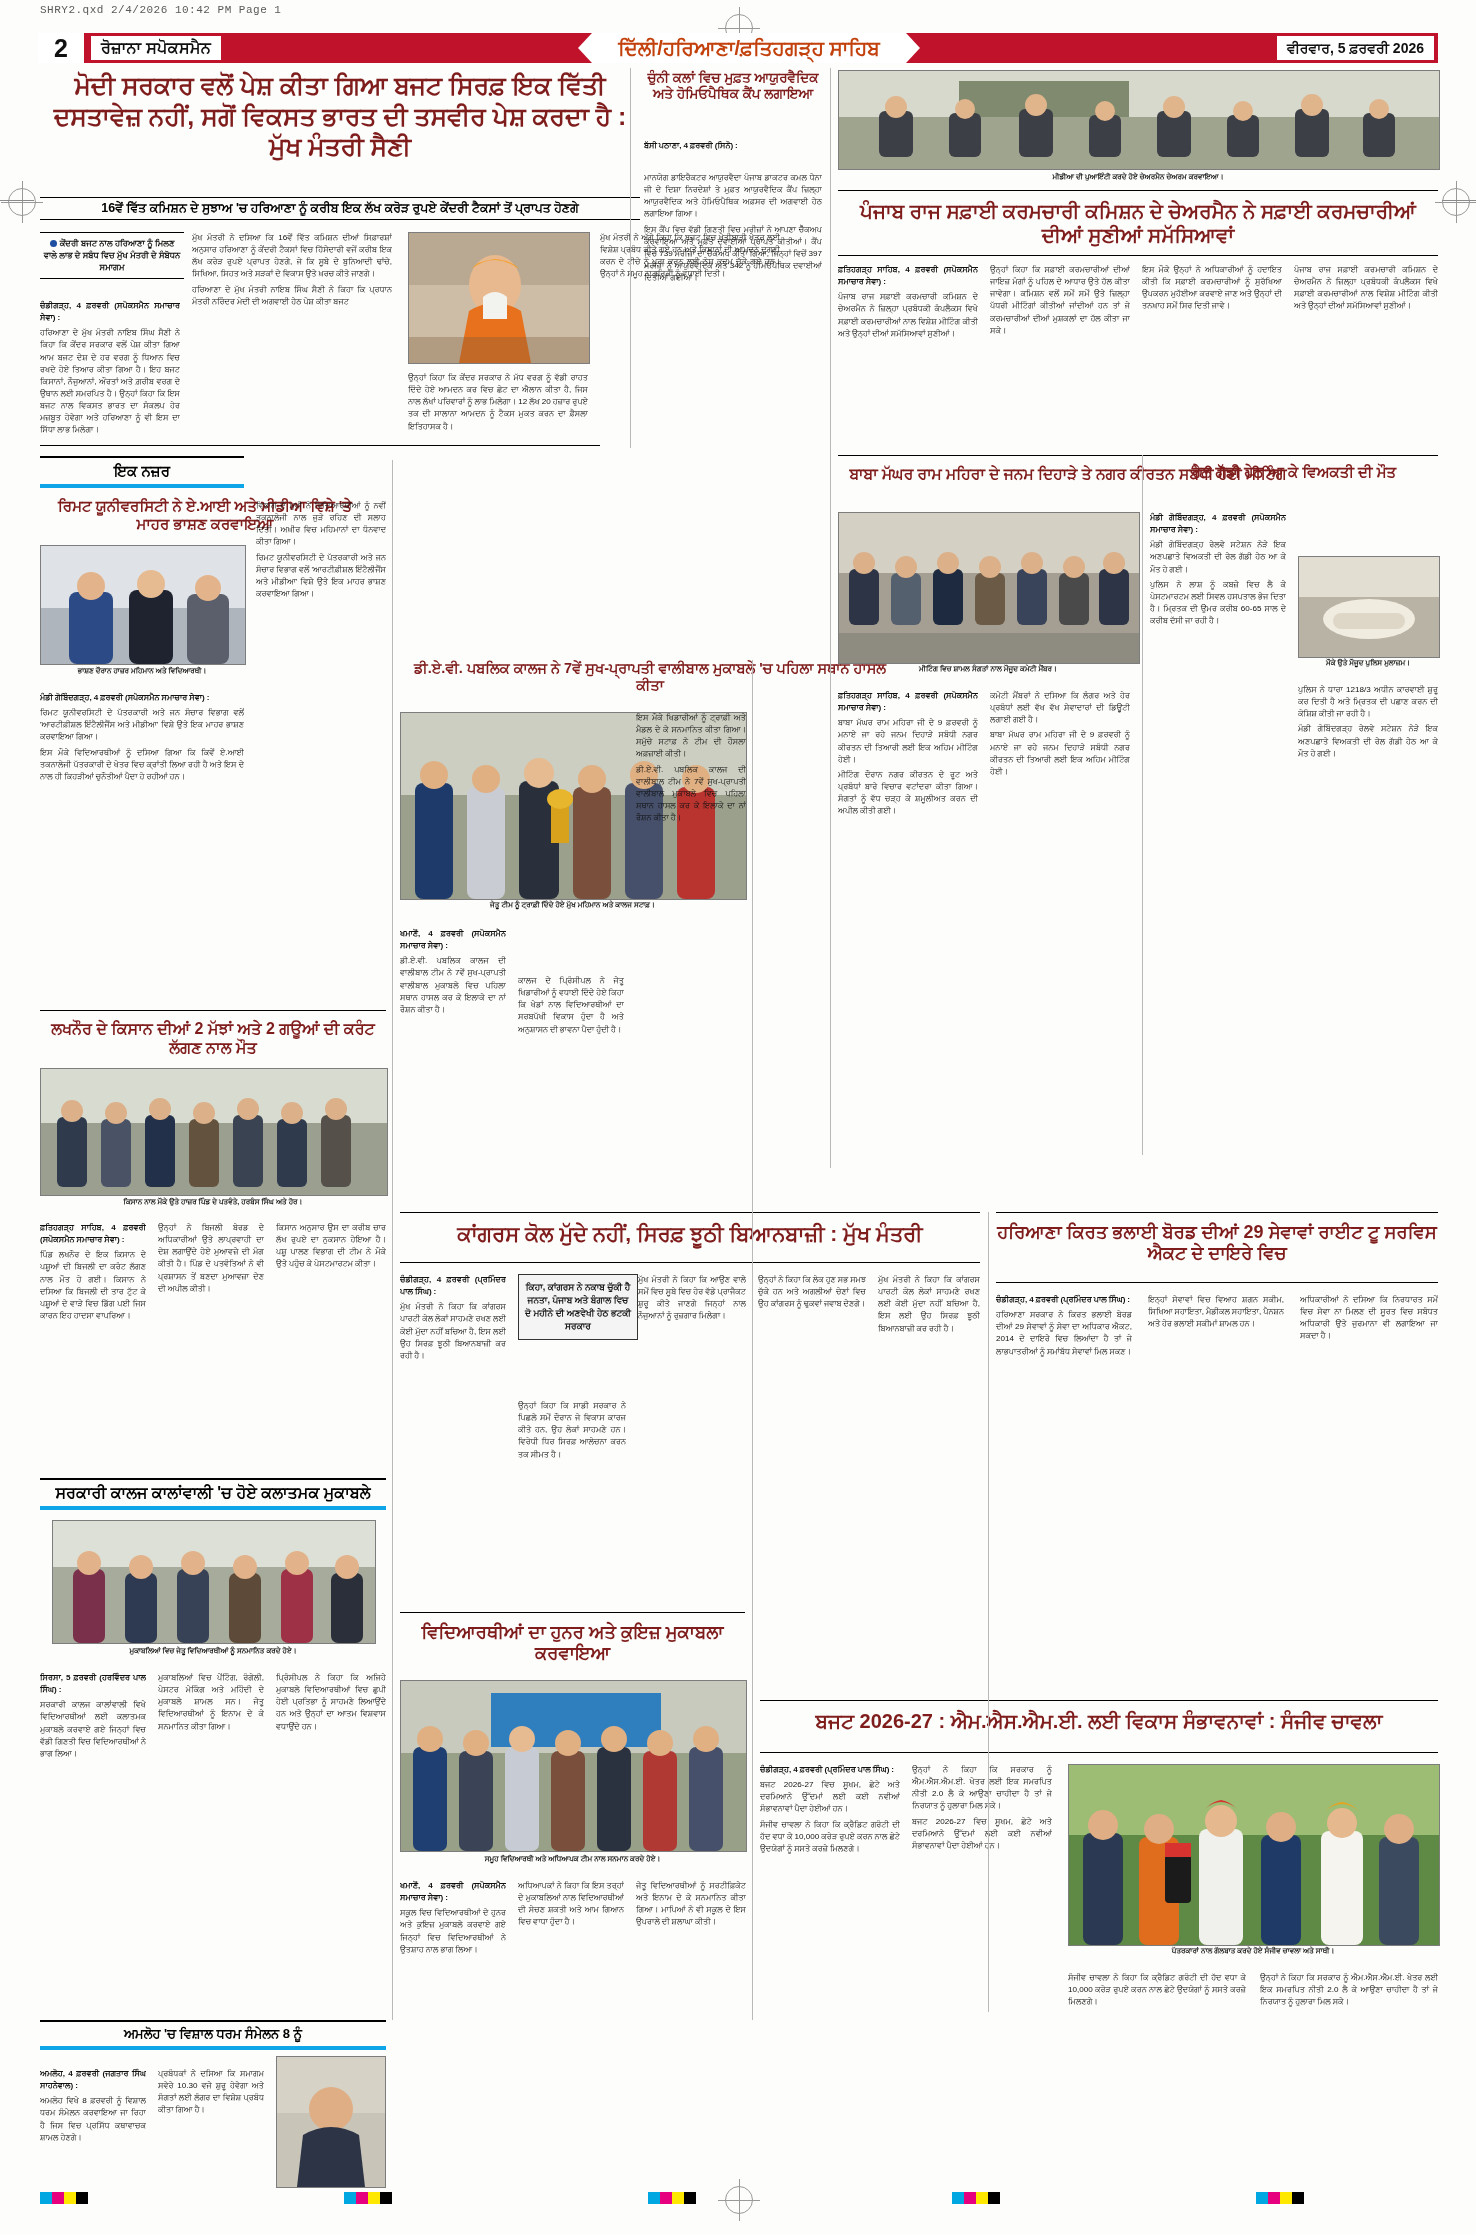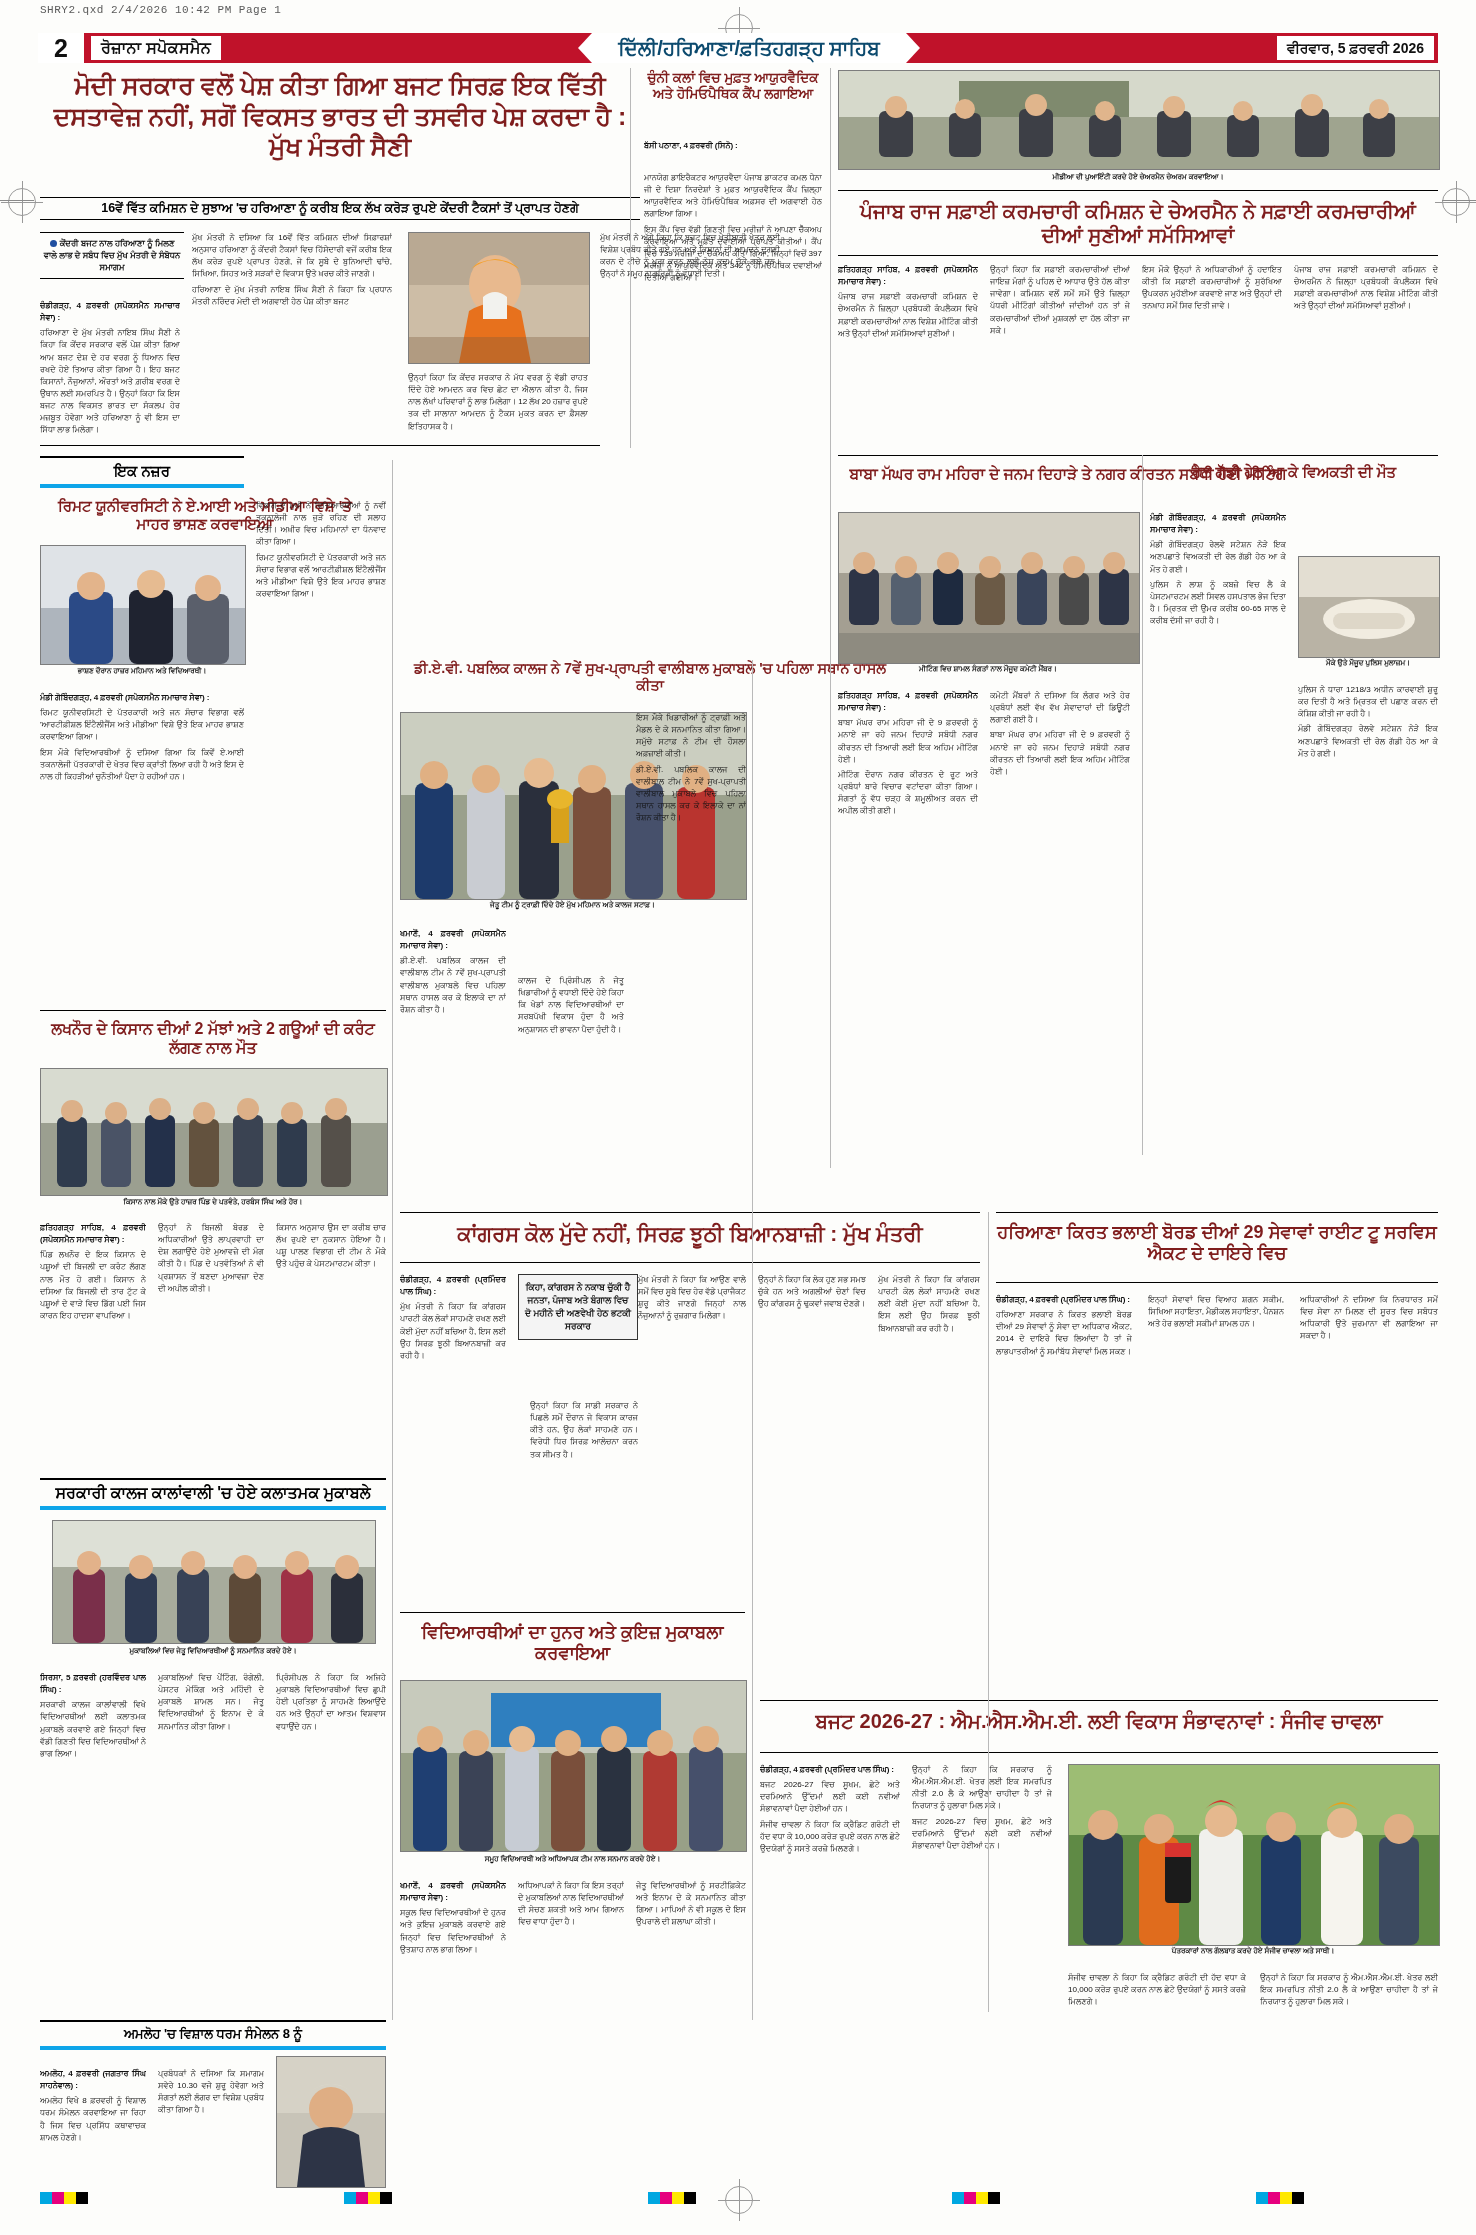--- a/index.html
+++ b/index.html
@@ -40,21 +40,21 @@
   }
   .mh-brand{
     background:#ffffff;color:#111;margin:3px 0 3px 4px;padding:0 10px;
     display:flex;align-items:center;font-size:16px;font-weight:bold;
     letter-spacing:.3px;
   }
   .mh-center{
     flex:1;display:flex;align-items:center;justify-content:center;position:relative;
   }
   .mh-centerband{
-    background:#ffffff;color:#0c4a6e;height:100%;display:flex;align-items:center;
+    background:#ffffff;color:#c2410c;height:100%;display:flex;align-items:center;
     padding:0 26px;font-size:20px;font-weight:bold;position:relative;
   }
   .mh-centerband:before,.mh-centerband:after{
     content:"";position:absolute;top:0;border-top:15px solid transparent;
     border-bottom:15px solid transparent;
   }
   .mh-centerband:before{left:-14px;border-right:14px solid #ffffff;}
   .mh-centerband:after{right:-14px;border-left:14px solid #ffffff;}
   .mh-date{
     background:#ffffff;color:#111;margin:3px 4px 3px 0;padding:0 10px;
@@ -406,21 +406,21 @@
 
   <div class="hrule" style="left:400px;top:1212px;width:580px;"></div>
   <div class="hl" style="position:absolute;left:400px;top:1222px;width:580px;font-size:21px;">ਕਾਂਗਰਸ ਕੋਲ ਮੁੱਦੇ ਨਹੀਂ, ਸਿਰਫ਼ ਝੂਠੀ ਬਿਆਨਬਾਜ਼ੀ : ਮੁੱਖ ਮੰਤਰੀ</div>
   <div class="hrule" style="left:400px;top:1262px;width:580px;"></div>
 
   <div class="body-col" style="left:400px;top:1274px;width:106px;height:330px;">
     <p><span class="dateline">ਚੰਡੀਗੜ੍ਹ, 4 ਫ਼ਰਵਰੀ (ਪ੍ਰਮਿੰਦਰ ਪਾਲ ਸਿੰਘ) :</span></p>
     <p>ਮੁੱਖ ਮੰਤਰੀ ਨੇ ਕਿਹਾ ਕਿ ਕਾਂਗਰਸ ਪਾਰਟੀ ਕੋਲ ਲੋਕਾਂ ਸਾਹਮਣੇ ਰਖਣ ਲਈ ਕੋਈ ਮੁੱਦਾ ਨਹੀਂ ਬਚਿਆ ਹੈ, ਇਸ ਲਈ ਉਹ ਸਿਰਫ਼ ਝੂਠੀ ਬਿਆਨਬਾਜ਼ੀ ਕਰ ਰਹੀ ਹੈ।</p>
   </div>
   <div class="pullquote" style="left:518px;top:1274px;width:108px;">ਕਿਹਾ, ਕਾਂਗਰਸ ਨੇ ਨਕਾਬ ਚੁੱਕੀ ਹੈ ਜਨਤਾ, ਪੰਜਾਬ ਅਤੇ ਬੰਗਾਲ ਵਿਚ ਦੋ ਮਹੀਨੇ ਦੀ ਅਣਵੇਖੀ ਹੇਠ ਭਟਕੀ ਸਰਕਾਰ</div>
-  <div class="body-col" style="left:518px;top:1400px;width:108px;height:204px;margin-left:12px;">
+  <div class="body-col" style="left:518px;top:1400px;width:108px;height:204px;">
     <p>ਉਨ੍ਹਾਂ ਕਿਹਾ ਕਿ ਸਾਡੀ ਸਰਕਾਰ ਨੇ ਪਿਛਲੇ ਸਮੇਂ ਦੌਰਾਨ ਜੋ ਵਿਕਾਸ ਕਾਰਜ ਕੀਤੇ ਹਨ, ਉਹ ਲੋਕਾਂ ਸਾਹਮਣੇ ਹਨ। ਵਿਰੋਧੀ ਧਿਰ ਸਿਰਫ਼ ਆਲੋਚਨਾ ਕਰਨ ਤਕ ਸੀਮਤ ਹੈ।</p>
   </div>
   <div class="body-col" style="left:638px;top:1274px;width:108px;height:330px;">
     <p>ਮੁੱਖ ਮੰਤਰੀ ਨੇ ਕਿਹਾ ਕਿ ਆਉਣ ਵਾਲੇ ਸਮੇਂ ਵਿਚ ਸੂਬੇ ਵਿਚ ਹੋਰ ਵੱਡੇ ਪ੍ਰਾਜੈਕਟ ਸ਼ੁਰੂ ਕੀਤੇ ਜਾਣਗੇ ਜਿਨ੍ਹਾਂ ਨਾਲ ਨੌਜੁਆਨਾਂ ਨੂੰ ਰੁਜ਼ਗਾਰ ਮਿਲੇਗਾ।</p>
   </div>
   <div class="body-col" style="left:758px;top:1274px;width:108px;height:330px;">
     <p>ਉਨ੍ਹਾਂ ਨੇ ਕਿਹਾ ਕਿ ਲੋਕ ਹੁਣ ਸਭ ਸਮਝ ਚੁੱਕੇ ਹਨ ਅਤੇ ਅਗਲੀਆਂ ਚੋਣਾਂ ਵਿਚ ਉਹ ਕਾਂਗਰਸ ਨੂੰ ਢੁਕਵਾਂ ਜਵਾਬ ਦੇਣਗੇ।</p>
   </div>
   <div class="body-col" style="left:878px;top:1274px;width:102px;height:330px;">
     <p>ਮੁੱਖ ਮੰਤਰੀ ਨੇ ਕਿਹਾ ਕਿ ਕਾਂਗਰਸ ਪਾਰਟੀ ਕੋਲ ਲੋਕਾਂ ਸਾਹਮਣੇ ਰਖਣ ਲਈ ਕੋਈ ਮੁੱਦਾ ਨਹੀਂ ਬਚਿਆ ਹੈ, ਇਸ ਲਈ ਉਹ ਸਿਰਫ਼ ਝੂਠੀ ਬਿਆਨਬਾਜ਼ੀ ਕਰ ਰਹੀ ਹੈ।</p>

